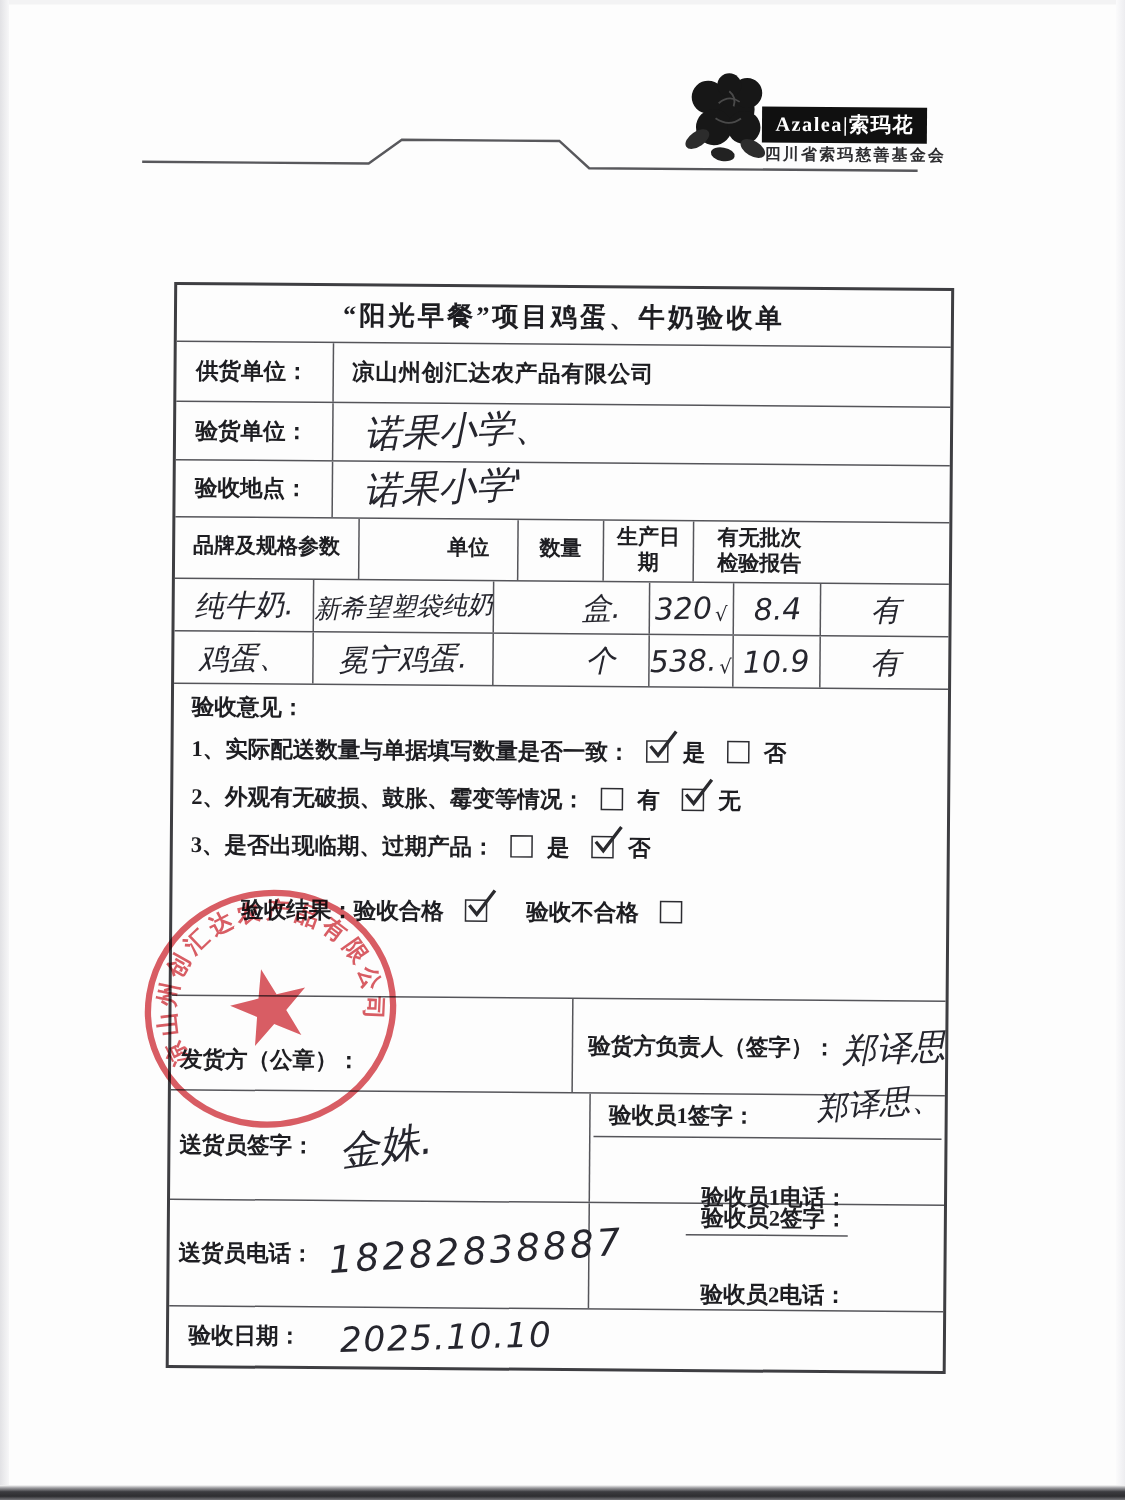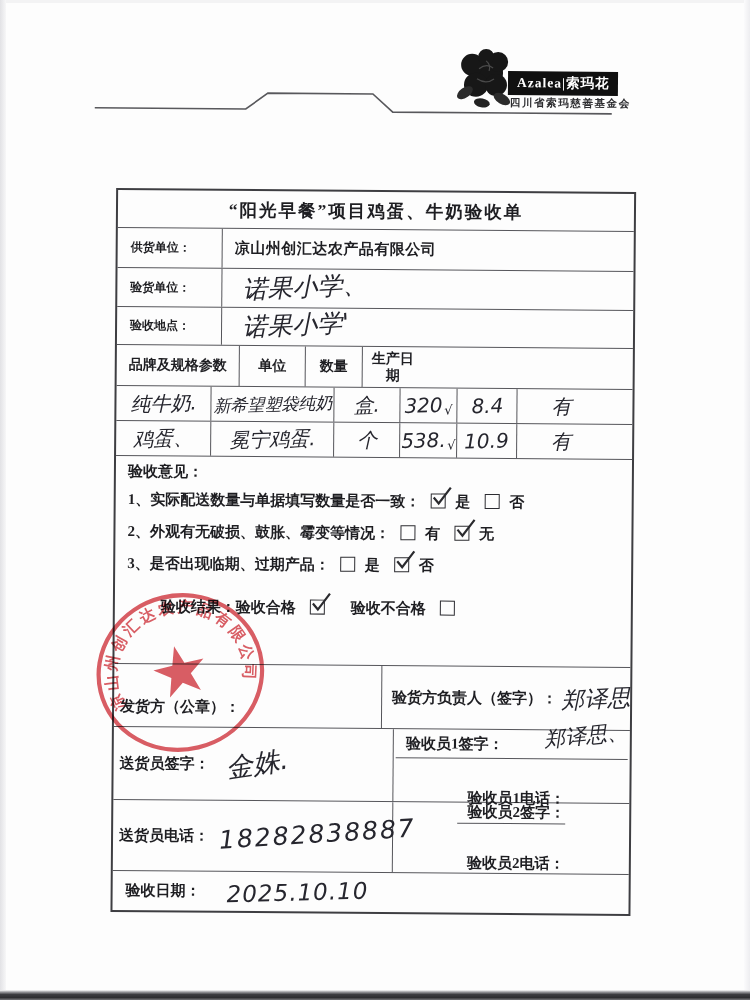--- a/index.html
+++ b/index.html
@@ -33,25 +33,25 @@
   .r-ghead{height:41px;}
   .r-g1{height:35px;}
   .r-g2{height:35px;}
   .r-op{height:208px;}
   .r-ship{height:63px;}
   .r-courier{height:73px;}
   .r-phone{height:71px;}
   .r-date{height:39px;}
   .full{width:100%;}
   .title{justify-content:center;font-weight:bold;font-size:17.5px;letter-spacing:2px;}
-  .label-col{width:105px;padding-left:13px;font-weight:bold;font-size:12px;}
+  .label-col{width:105px;padding-left:13px;font-weight:bold;font-size:15px;}
   .value-col{flex:1;padding-left:12px;}
   .printed{font-size:15px;font-weight:bold;letter-spacing:0.5px;}
   .hc{justify-content:center;text-align:center;font-weight:bold;font-size:14px;line-height:1.25;padding:0 8px;}
-  .w1{width:95px;} .w2{width:123px;} .w3{width:66px;} .w4{width:57px;} .w5{width:60px;} .w6{width:87px;}
+  .w1{width:95px;} .w2{width:123px;} .w3{width:66px;margin-left:40px;} .w4{width:57px;} .w5{width:60px;} .w6{width:87px;}
   .gcell{justify-content:center;position:relative;}
   
   .hand{font-family:"DejaVu Sans",sans-serif;font-style:italic;color:#26262e;white-space:nowrap;}
   .hw-unit{font-size:25px;transform:rotate(-3deg);margin-left:8px;margin-top:-4px;}
   .hw-g{font-size:20px;transform:rotate(-2deg);}
   .hw-tick{font-size:13px;margin-left:2px;transform:translateY(4px);}
   .hw-sign-lead{font-size:23px;transform:rotate(-3deg);margin-left:4px;}
   .hw-sign1{font-size:21px;transform:translateY(-9px) rotate(-6deg);margin-left:40px;}
   .hw-courier{font-size:27px;transform:rotate(-9deg);margin-left:16px;}
   .hw-phone{font-size:25px;letter-spacing:2px;transform:rotate(-4deg) translateY(-3px);margin-left:10px;}
@@ -139,20 +139,21 @@
         <div class="cell value-col">
           <span class="hand hw-unit">诺果小学'</span>
         </div>
       </div>
 
       <div class="row r-ghead">
         <div class="cell hc w2">品牌及规格参数</div>
         <div class="cell hc w3">单位</div>
         <div class="cell hc w4">数量</div>
         <div class="cell hc w5">生产日期</div>
+        <div class="cell hc w6">有无批次 检验报告</div>
       </div>
 
       <div class="row r-g1">
         <div class="cell gcell w1">
             <span class="hand hw-g">纯牛奶.</span>
           </div>
         <div class="cell gcell w2">
             <span class="hand hw-g" style="font-size:17px;">新希望塑袋纯奶</span>
           </div>
         <div class="cell gcell w3">

